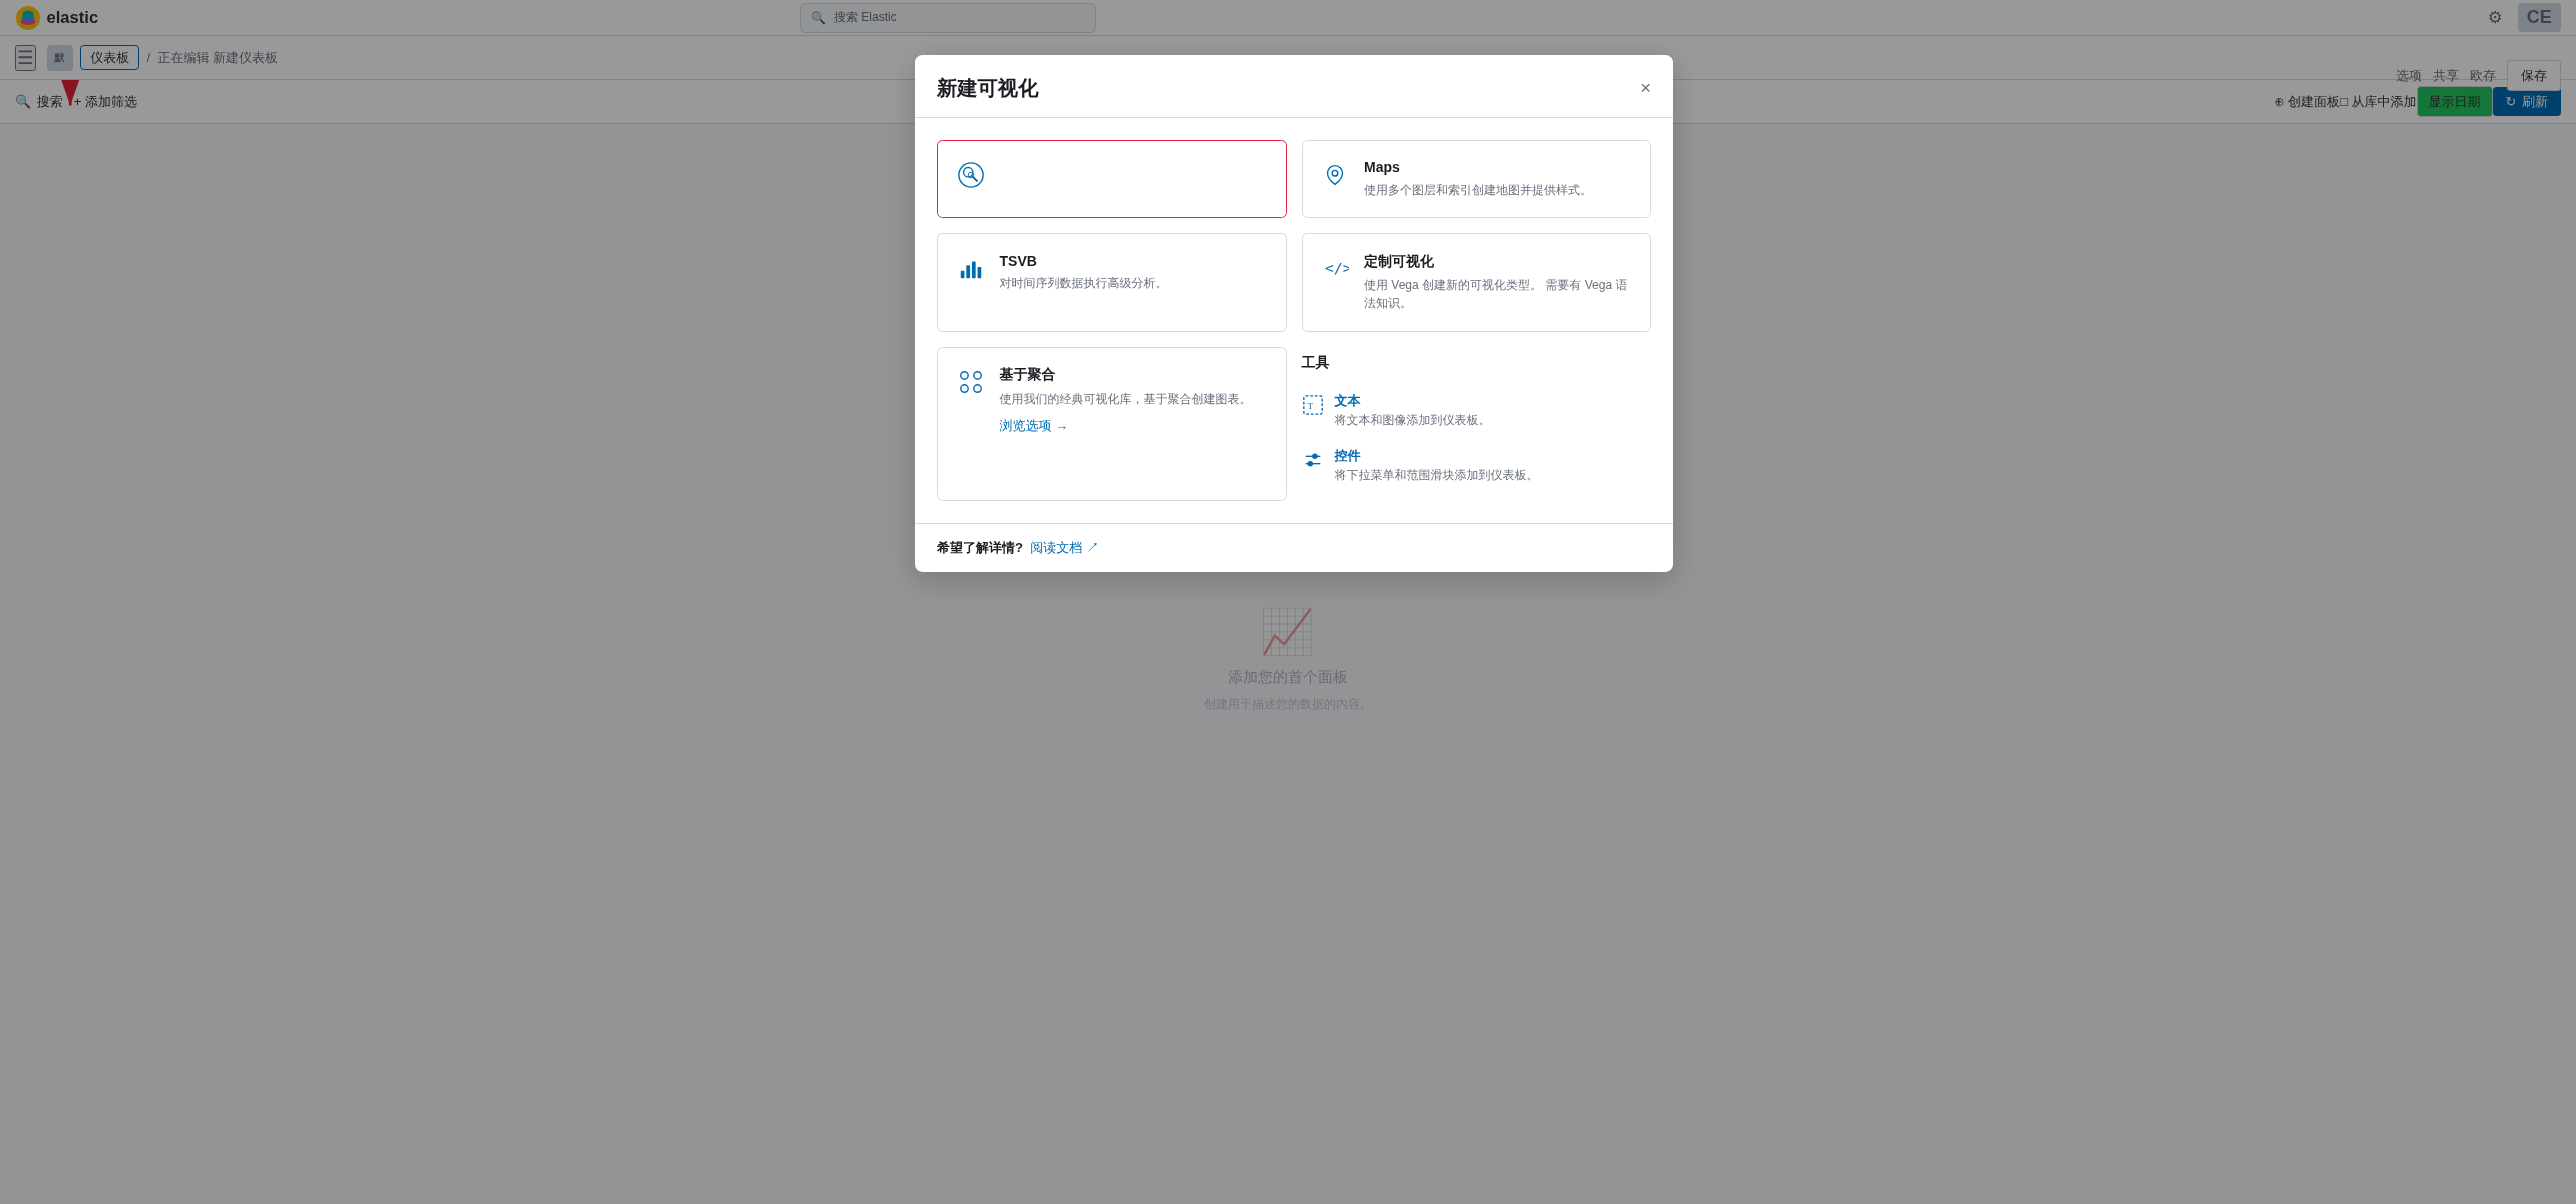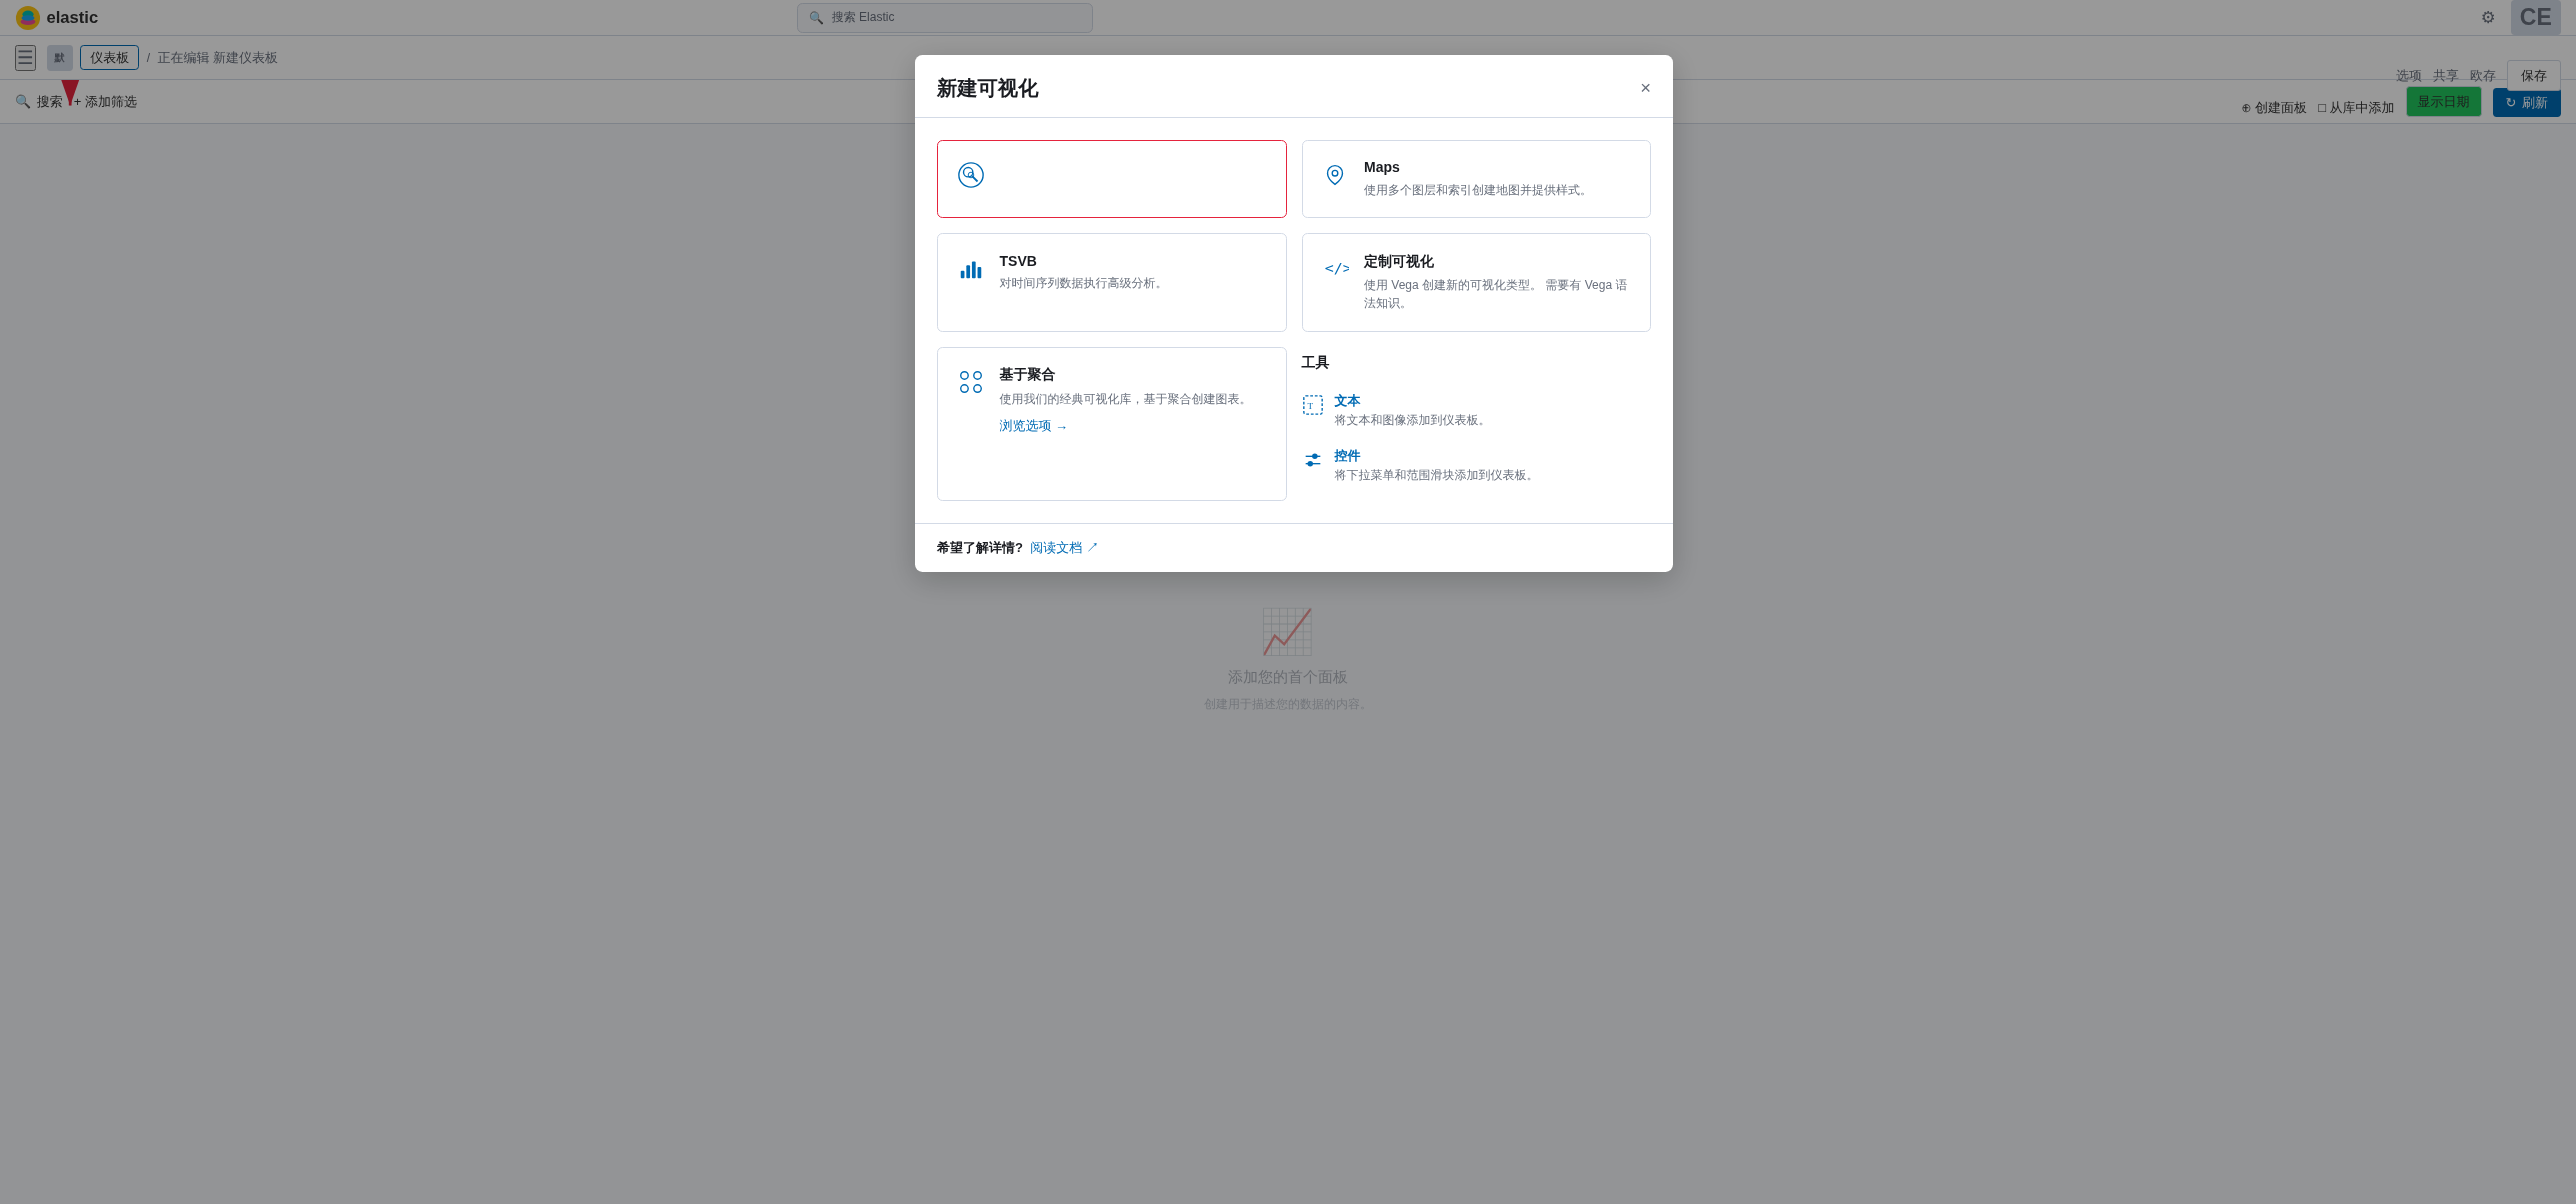--- a/index.html
+++ b/index.html
@@ -13,21 +13,21 @@
     .elastic-logo { display: flex; align-items: center; gap: 5.5px; font-size: 16.6px; font-weight: 700; color: #333; }
     .elastic-logo .logo-icon { width: 26px; height: 26px; }
     .nav-search {
       display: flex; align-items: center; background: #f5f7fa; border: 0.9px solid #d3dae6; border-radius: 5.5px;
       padding: 0 11px; gap: 7.4px; flex: 0 0 296px; height: 30px; margin: 0 auto;
     }
     .nav-search span { color: #69707d; font-size: 12px; }
     .nav-right { margin-left: auto; display: flex; align-items: center; gap: 15px; }
     .nav-icon-btn { color: #69707d; font-size: 16.6px; cursor: pointer; }
     .ce-badge {
-      background: #d3dae6; border-radius: 3.7px; padding: 3.7px 9.2px; font-size: 23px; font-weight: 700; color: #69707d;
+      background: #d3dae6; border-radius: 3.7px; padding: 3.7px 9.2px; font-size: 18px; font-weight: 700; color: #69707d;
     }
 
     
     .secondary-nav {
       display: flex; align-items: center; height: 44px; background: #fff;
       border-bottom: 0.9px solid #d3dae6; padding: 0 15px; gap: 11px; position: relative; z-index: 9;
     }
     .menu-btn { font-size: 18.5px; color: #69707d; cursor: pointer; }
     .breadcrumb-section { display: flex; align-items: center; gap: 7.4px; }
     .breadcrumb-icon {
@@ -46,21 +46,21 @@
       background: #fff; color: #333; border: 0.9px solid #d3dae6; border-radius: 3px;
       padding: 5.5px 13px; font-size: 13px; cursor: pointer;
     }
 
     
     .toolbar {
       display: flex; align-items: center; height: 44px; background: #fff;
       border-bottom: 0.9px solid #d3dae6; padding: 0 15px; gap: 11px;
     }
     .toolbar-btn { display: flex; align-items: center; gap: 5.5px; font-size: 13px; color: #333; cursor: pointer; background: none; border: none; }
-    .toolbar-right { margin-left: auto; display: flex; align-items: flex-end; gap: 11px; }
+    .toolbar-right { margin-left: auto; display: flex; align-items: center; }
     .date-picker-btn {
       background: #22c55e; border: 0.9px solid #d3dae6; border-radius: 3.7px;
       padding: 5.5px 11px; font-size: 13px; color: #333; cursor: pointer;
     }
     .refresh-btn {
       background: #006bb4; color: #fff; border: none; border-radius: 3.7px;
       padding: 5.5px 13px; font-size: 13px; cursor: pointer; display: flex; align-items: center; gap: 5.5px;
     }
 
     

